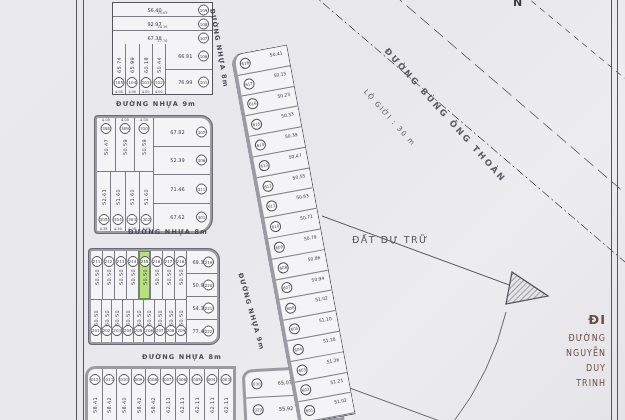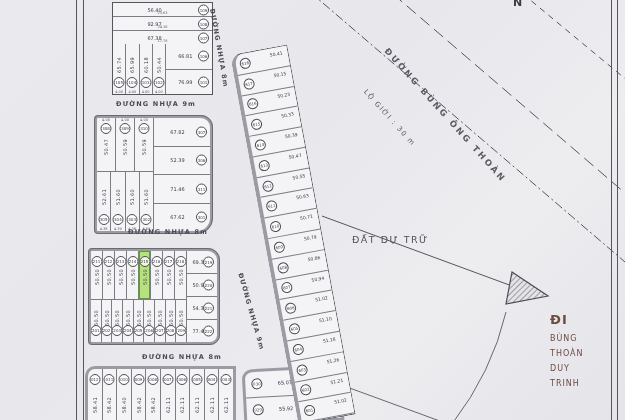--- a/index.html
+++ b/index.html
@@ -26,21 +26,21 @@
   .pw{position:absolute;left:50%;transform:translateX(-50%);font-size:3.5px;color:#5a5a64;}
   .hcell .pid{left:auto;right:3px;top:50%;transform:translateY(-50%);}
   .splot{position:relative;flex:1;border-bottom:1px solid #7c7c84;overflow:hidden;}
   .splot .pid{left:4px;top:50%;transform:translateY(-50%);}
   .sarea{position:absolute;right:5px;top:4px;font-size:4.5px;white-space:nowrap;}
   .street-label{position:absolute;z-index:3;font-size:6.5px;font-weight:bold;letter-spacing:1.2px;color:#4a4a55;white-space:nowrap;}
   .rot{transform-origin:left top;}
   .road-name{position:absolute;z-index:3;font-size:8.5px;font-weight:bold;letter-spacing:2.5px;color:#5a5a64;white-space:nowrap;transform-origin:left top;transform:rotate(48deg);}
   .road-width{position:absolute;z-index:3;font-size:7px;letter-spacing:1.5px;color:#5a5a64;white-space:nowrap;transform-origin:left top;transform:rotate(48deg);}
   .reserve{position:absolute;z-index:3;font-size:9.5px;letter-spacing:1.5px;color:#4f4f59;white-space:nowrap;}
-  .direction{position:absolute;z-index:3;width:56px;text-align:left;color:var(--dir,#6d4c41);}
+  .direction{position:absolute;z-index:3;width:56px;text-align:right;color:var(--dir,#6d4c41);}
   .direction .di{font-size:13px;font-weight:bold;letter-spacing:1px;margin-bottom:4px;}
   .direction .ln{font-size:8px;letter-spacing:1px;line-height:15px;}
   .compass{position:absolute;z-index:3;font-size:11px;font-weight:bold;color:#3c3c46;}
   .highlight{background:var(--hl,#b7e07f);box-shadow:inset 0 0 0 1px var(--hlb,#5a9e2f);}
 </style>
 </head>
 <body>
 
 <div class="canvas" style="--paper: #e8e8ec; --fill: #f4f4f6; --ln: #55555e; --thick: #9b9ba3; --ink: #3c3c46; --hl: #b7e07f; --hlb: #5a9e2f; --dir: #6d4c41;">
 
@@ -424,19 +424,19 @@
         <span class="sarea">51.02</span>
       </div>
     </div>
 
   <div class="road-name" style="left:390px;top:46px">ĐƯỜNG BÙNG ÔNG THOÀN</div>
   <div class="road-width" style="left:368px;top:88px">LỘ GIỚI : 30 m</div>
   <div class="reserve" style="left:352px;top:234px">ĐẤT DỰ TRỮ</div>
 
   <div class="direction" style="left:550px;top:312px">
     <div class="di">ĐI</div>
-    <div class="ln">BÙNG</div>
-    <div class="ln">THOÀN</div>
+    <div class="ln">ĐƯỜNG</div>
+    <div class="ln">NGUYỄN</div>
     <div class="ln">DUY</div>
     <div class="ln">TRINH</div>
   </div>
 
 </div>
 
 </body></html>

